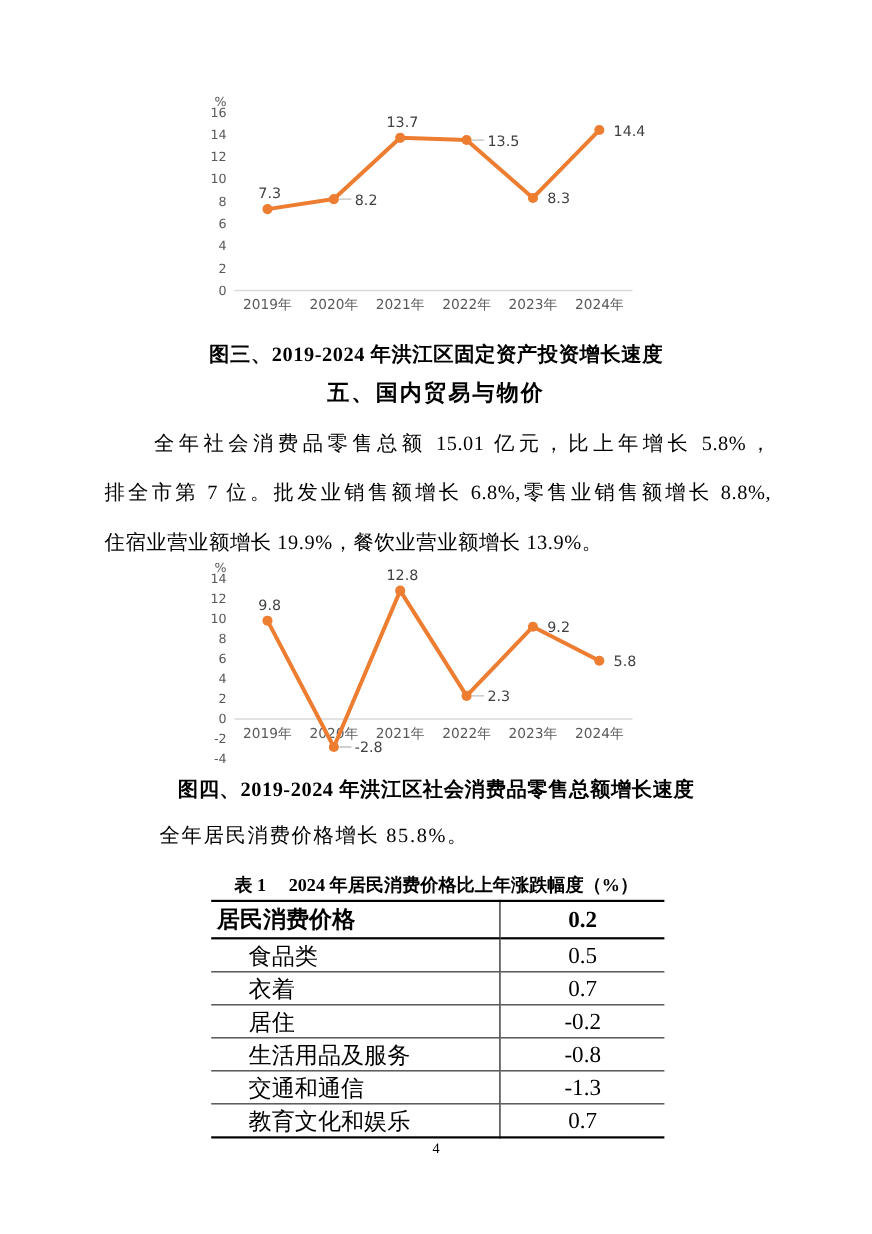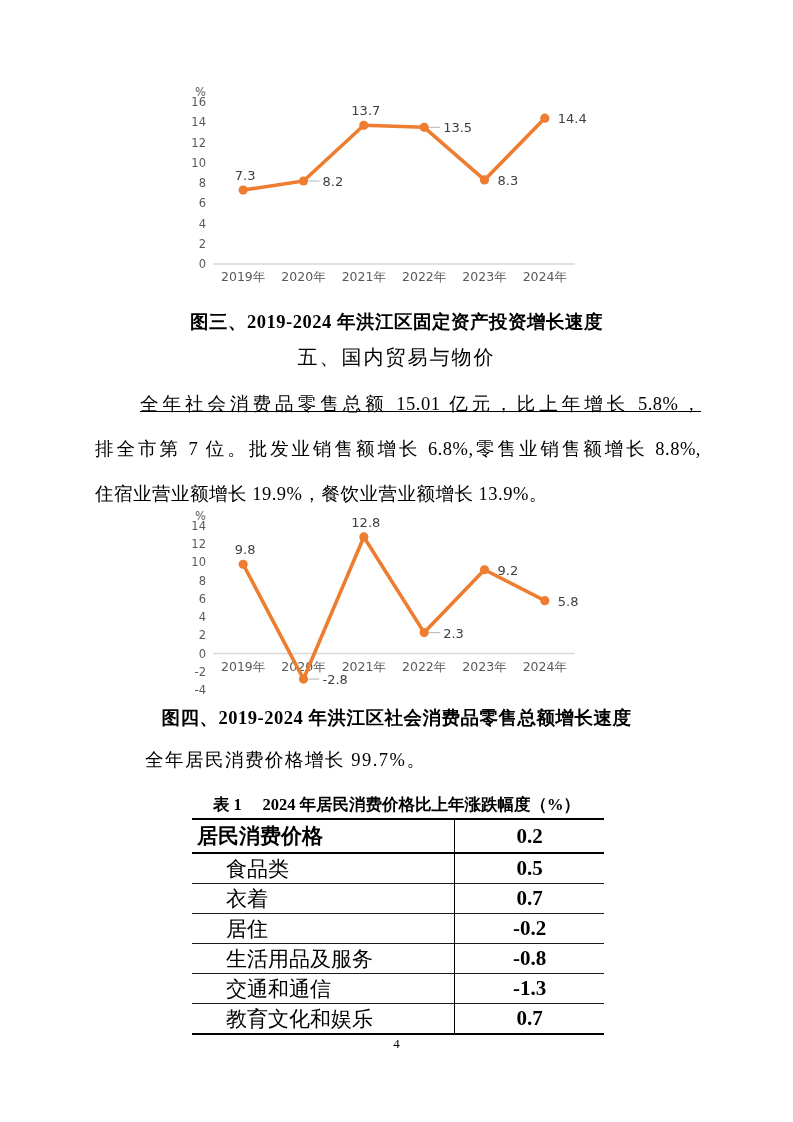--- a/index.html
+++ b/index.html
@@ -25,30 +25,30 @@
     text-align:center;
     font-weight:bold;font-size:18.5px;
     letter-spacing:0.5px;
   }
   #caption-figure3{top:309px;}
   #caption-figure4{top:705px;}
   #section-heading{
     position:absolute;left:0;top:344px;width:793px;
     text-align:center;
     font-family:"Liberation Sans",sans-serif;
-    font-weight:normal;font-size:20px;letter-spacing:2px;
+    font-weight:bold;font-size:20px;letter-spacing:2px;
   }
   
   #body-paragraph{
     position:absolute;left:95px;top:382px;width:606px;
     font-size:18.5px;line-height:45px;
     letter-spacing:0.5px;
   }
   .para-line{text-align:justify;text-align-last:justify;}
-  .para-line.first{text-indent:45px;text-decoration:underline;}
+  .para-line.first{text-indent:45px;}
   .para-line.last{text-align:left;text-align-last:left;}
   #cpi-sentence{
     position:absolute;left:95px;top:744px;width:606px;
     font-size:18.5px;line-height:32px;
     text-indent:50px;letter-spacing:1.5px;
   }
   
   #table-title{
     position:absolute;left:0;top:794px;width:793px;
     text-align:center;font-weight:bold;font-size:16.5px;
@@ -60,21 +60,21 @@
     font-size:21px;
     border-top:2px solid #000;
     border-bottom:2px solid #000;
   }
   #cpi-table td{padding:0;height:29px;vertical-align:middle;}
   #cpi-table tr.header-row td{height:32px;font-weight:bold;border-bottom:2px solid #000;}
   #cpi-table tr.body-row td{border-bottom:1.5px solid #1a1a1a;}
   #cpi-table tr.body-row:last-child td{border-bottom:none;}
   #cpi-table td.c-label{width:251px;padding-left:5px;}
   #cpi-table tr.body-row td.c-label{padding-left:34px;}
-  #cpi-table td.c-value{width:161px;text-align:center;border-left:1.5px solid #000;font-weight:bold;}
+  #cpi-table td.c-value{width:161px;text-align:center;border-left:1.5px solid #000;}
   
   #page-number{
     position:absolute;left:0;top:1036px;width:793px;
     text-align:center;font-size:13px;
   }
 </style>
 </head>
 <body>
 
 <div id="page">
@@ -155,21 +155,21 @@
       <line x1="245.16666666666669" y1="122.59999999999998" x2="256.1666666666667" y2="122.59999999999998" stroke="#BFBFBF" stroke-width="1.2"></line>
       <text x="259.1666666666667" y="127.59999999999998" text-anchor="start" class="dlab">2.3</text>
       <circle cx="300.5" cy="59.73333333333334" r="4.6" fill="#ED7D31"></circle>
       <text x="313.5" y="64.73333333333335" text-anchor="start" class="dlab">9.2</text>
       <circle cx="360.83333333333337" cy="90.7111111111111" r="4.6" fill="#ED7D31"></circle>
       <text x="373.83333333333337" y="95.7111111111111" text-anchor="start" class="dlab">5.8</text>
     </svg>
 
   <div id="caption-figure4" class="fig-caption">图四、2019-2024 年洪江区社会消费品零售总额增长速度</div>
 
-  <div id="cpi-sentence">全年居民消费价格增长 99.7%。</div>
+  <div id="cpi-sentence">全年居民消费价格增长 85.8%。</div>
 
   <div id="table-title">表 1　 2024 年居民消费价格比上年涨跌幅度（%）</div>
 
   <table id="cpi-table">
     <tbody>
       <tr class="header-row">
         <td class="c-label">居民消费价格</td>
         <td class="c-value">0.2</td>
       </tr>
     </tbody>

